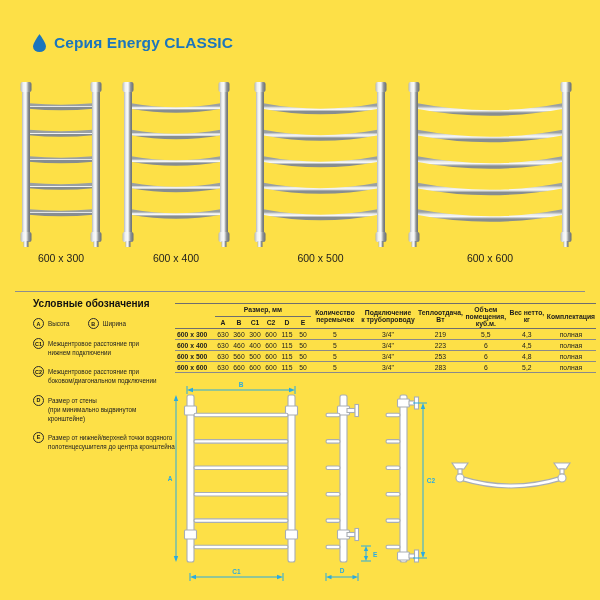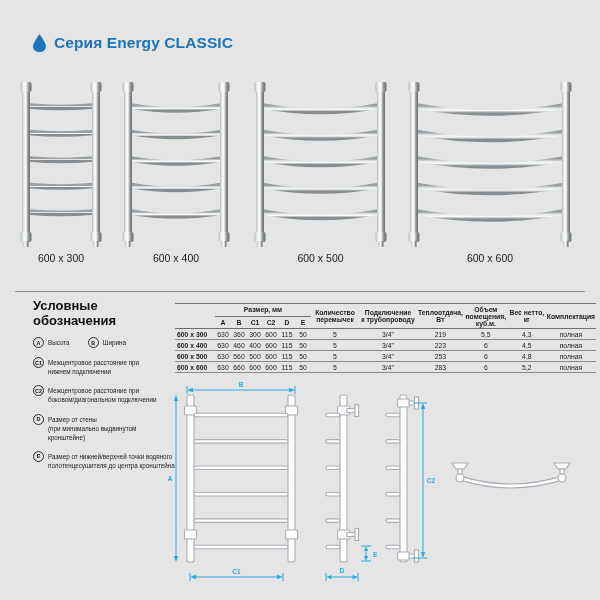--- a/index.html
+++ b/index.html
@@ -1,33 +1,33 @@
 <!DOCTYPE html>
 <html><head>
 <meta charset="utf-8">
 <style>
   html,body{margin:0;padding:0;background:#fff;}
   .page{
-    position:relative;width:600px;height:600px;background:#e5e5e5;overflow:hidden;
+    position:relative;width:600px;height:600px;background:#fde047;overflow:hidden;
     font-family:"Liberation Sans", sans-serif;color:#222;
   }
   
   .hdr{position:absolute;left:33px;top:34px;display:flex;align-items:center;gap:8px;}
   .hdr .drop{width:13px;height:18px;flex:0 0 auto;}
   .hdr h1{margin:0;font-size:15.5px;font-weight:bold;color:#1b75bc;letter-spacing:.1px;}
   
   .products{position:absolute;left:0;top:80px;width:600px;height:190px;}
   .product{position:absolute;top:0;text-align:center;}
   .product svg{display:block;}
   .product .plabel{margin-top:4px;font-size:10.5px;color:#1c1c1c;}
   
   .divider{position:absolute;left:15px;top:291px;width:570px;height:1px;background:#8d8d8d;}
   
   .legend{position:absolute;left:33px;top:298px;width:142px;}
-  .legend h2{margin:0 0 9px 0;font-size:13px;font-weight:bold;color:#111;}
+  .legend h2{margin:0 0 9px 0;font-size:10px;font-weight:bold;color:#111;}
   .lrow{display:flex;gap:18px;margin-bottom:9px;}
   .litem{display:flex;gap:4px;align-items:flex-start;}
   .lsym{width:11px;height:11px;border:1px solid #2b2b2b;border-radius:50%;
         font-size:5.4px;font-weight:bold;display:flex;align-items:center;justify-content:center;
         flex:0 0 auto;color:#111;box-sizing:border-box;}
   .ltext{white-space:pre-line;font-size:6.3px;line-height:1.45;color:#222;padding-top:1px;}
   
   .spec-table{position:absolute;left:175px;top:303px;border-collapse:collapse;table-layout:fixed;
               font-size:6.8px;color:#1c1c1c;}
   .spec-table th,.spec-table td{padding:1.5px 1px;text-align:center;vertical-align:middle;white-space:pre-line;}

